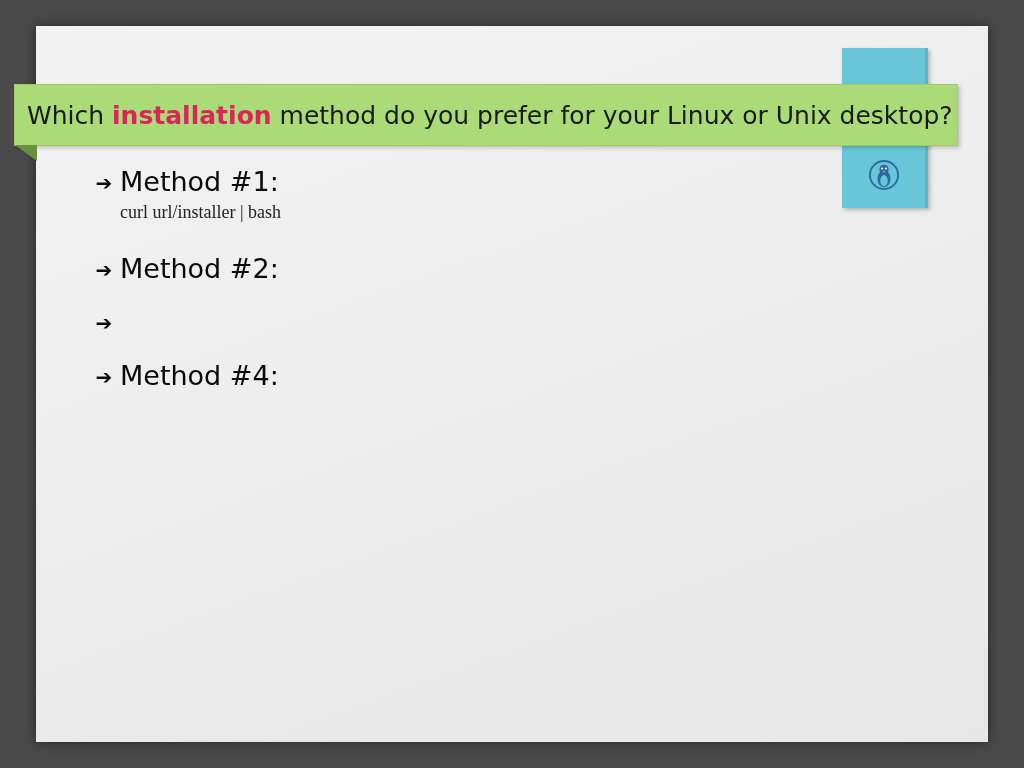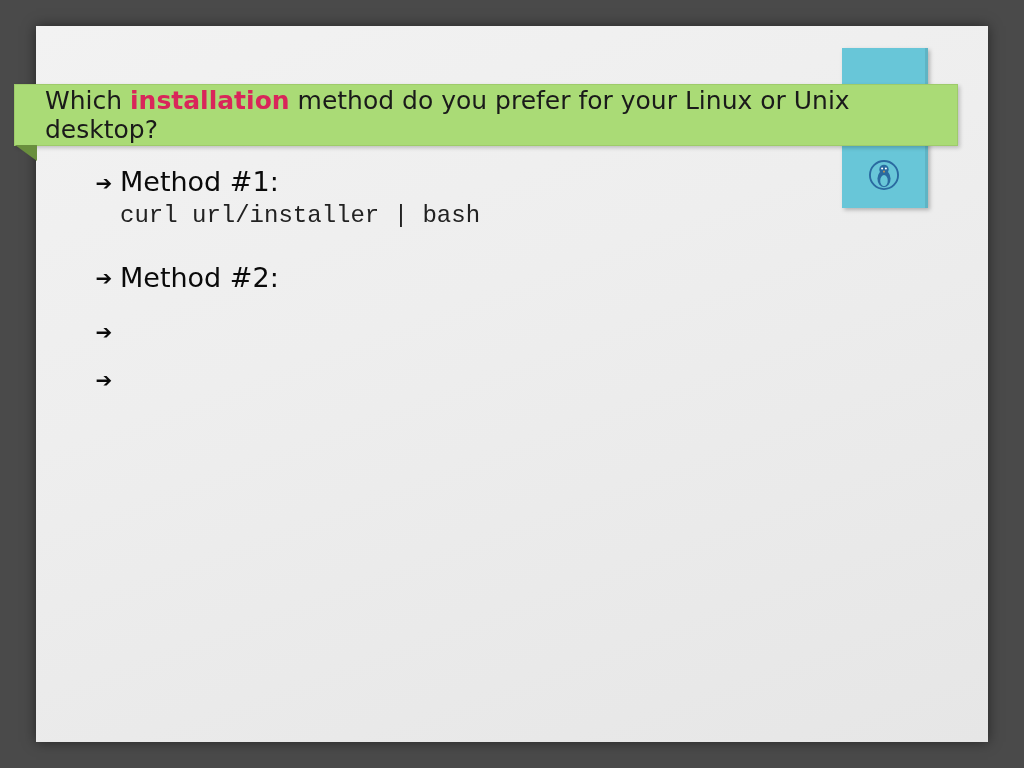--- a/index.html
+++ b/index.html
@@ -33,21 +33,21 @@
     position: absolute;
     left: -22px;
     top: 58px;
     width: 944px;
     height: 62px;
     background: #aadb76;
     border: 1px solid #9ecb6a;
     box-shadow: 2px 2px 4px rgba(0,0,0,0.2);
     display: flex;
     align-items: center;
-    padding-left: 30px;
+    padding-left: 12px;
     z-index: 10;
   }
   .title-bar::after {
     content: "";
     position: absolute;
     left: 0; bottom: -16px;
     width: 0; height: 0;
     border-style: solid;
     border-width: 0 22px 16px 0;
     border-color: transparent #6a8f3e transparent transparent;
@@ -76,22 +76,22 @@
   .method-head .arrow {
     font-size: 20px;
     line-height: 1;
     display: inline-block;
     width: 20px;
     text-align: center;
     position: relative;
     top: 1px;
   }
   .code {
-    font-family: Liberation Mono, monospace;
-    font-size: 24px;
+    font-family: Liberation Serif, serif;
+    font-size: 18px;
     color: #222;
     padding-left: 26px;
     line-height: 1.45;
     white-space: pre-wrap;
     word-break: break-word;
   }
 </style>
 </head>
 <body>
 
@@ -136,17 +136,18 @@
 
     <div class="method">
       <div class="method-head">
         <span class="arrow">➔</span>
       </div>
     </div>
 
     <div class="method">
       <div class="method-head">
         <span class="arrow">➔</span>
+        <span>Method #4:</span>
       </div>
     </div>
 
   </div>
 </div>
 
 </body></html>

